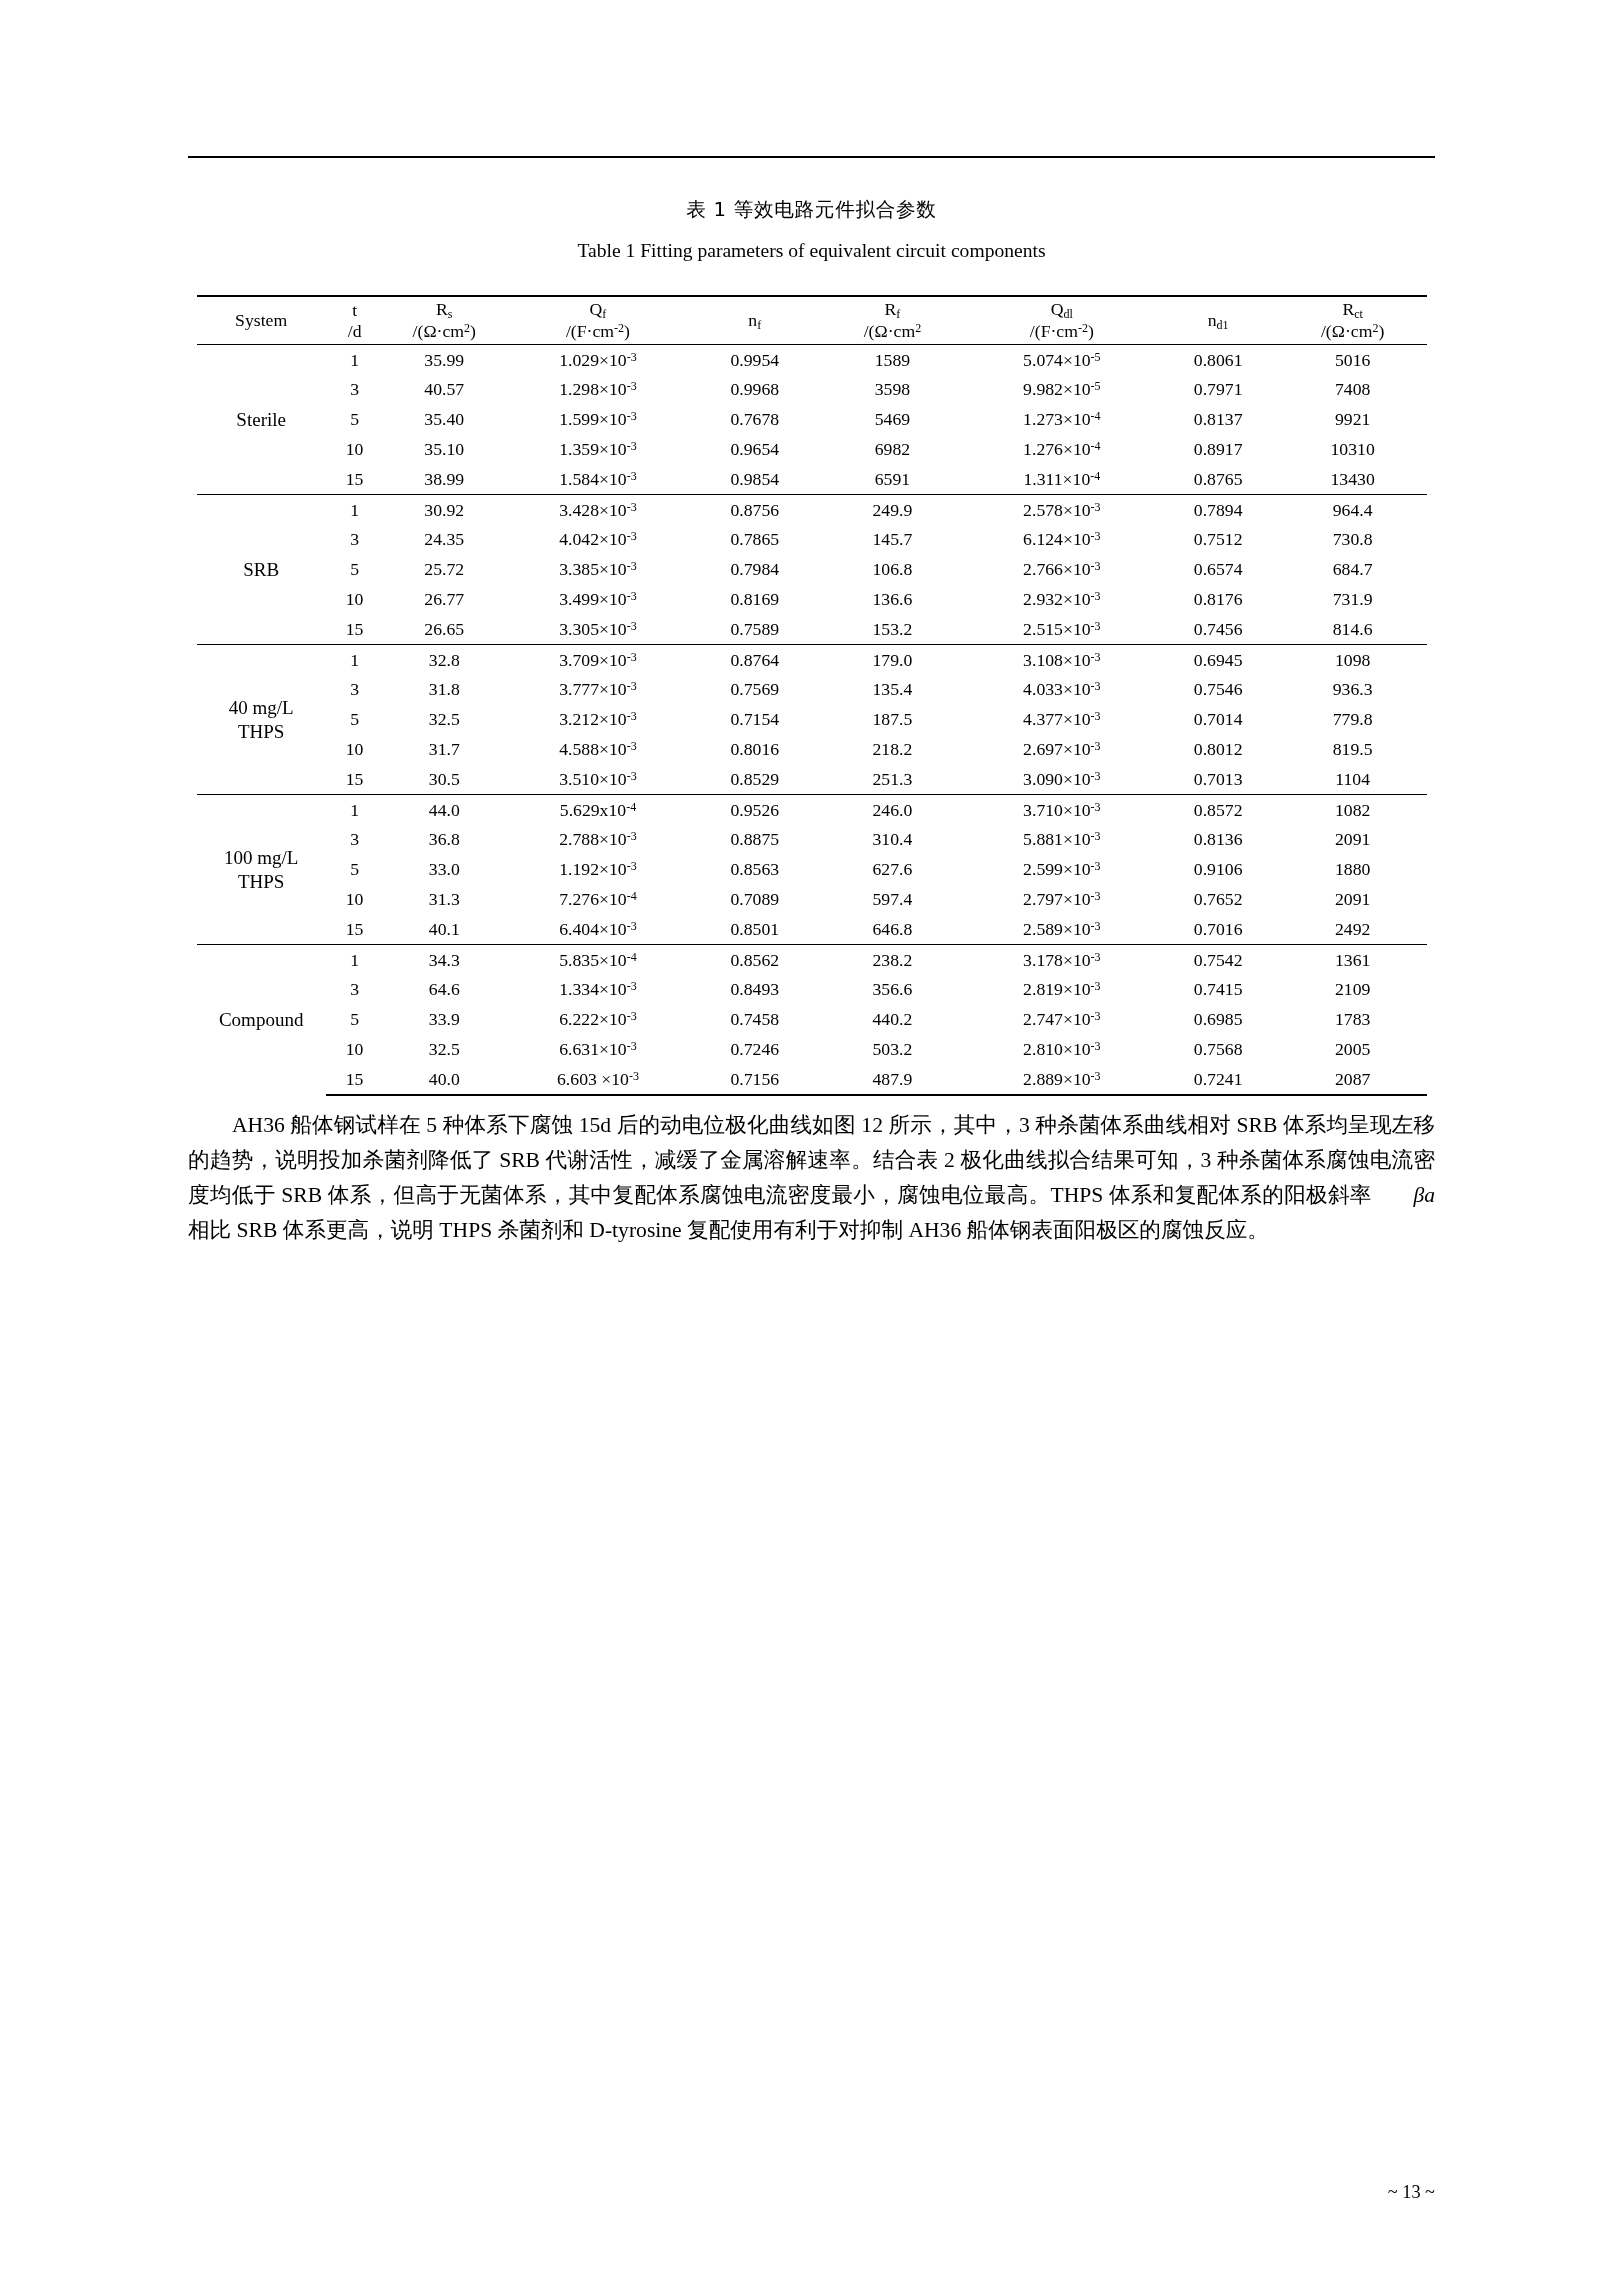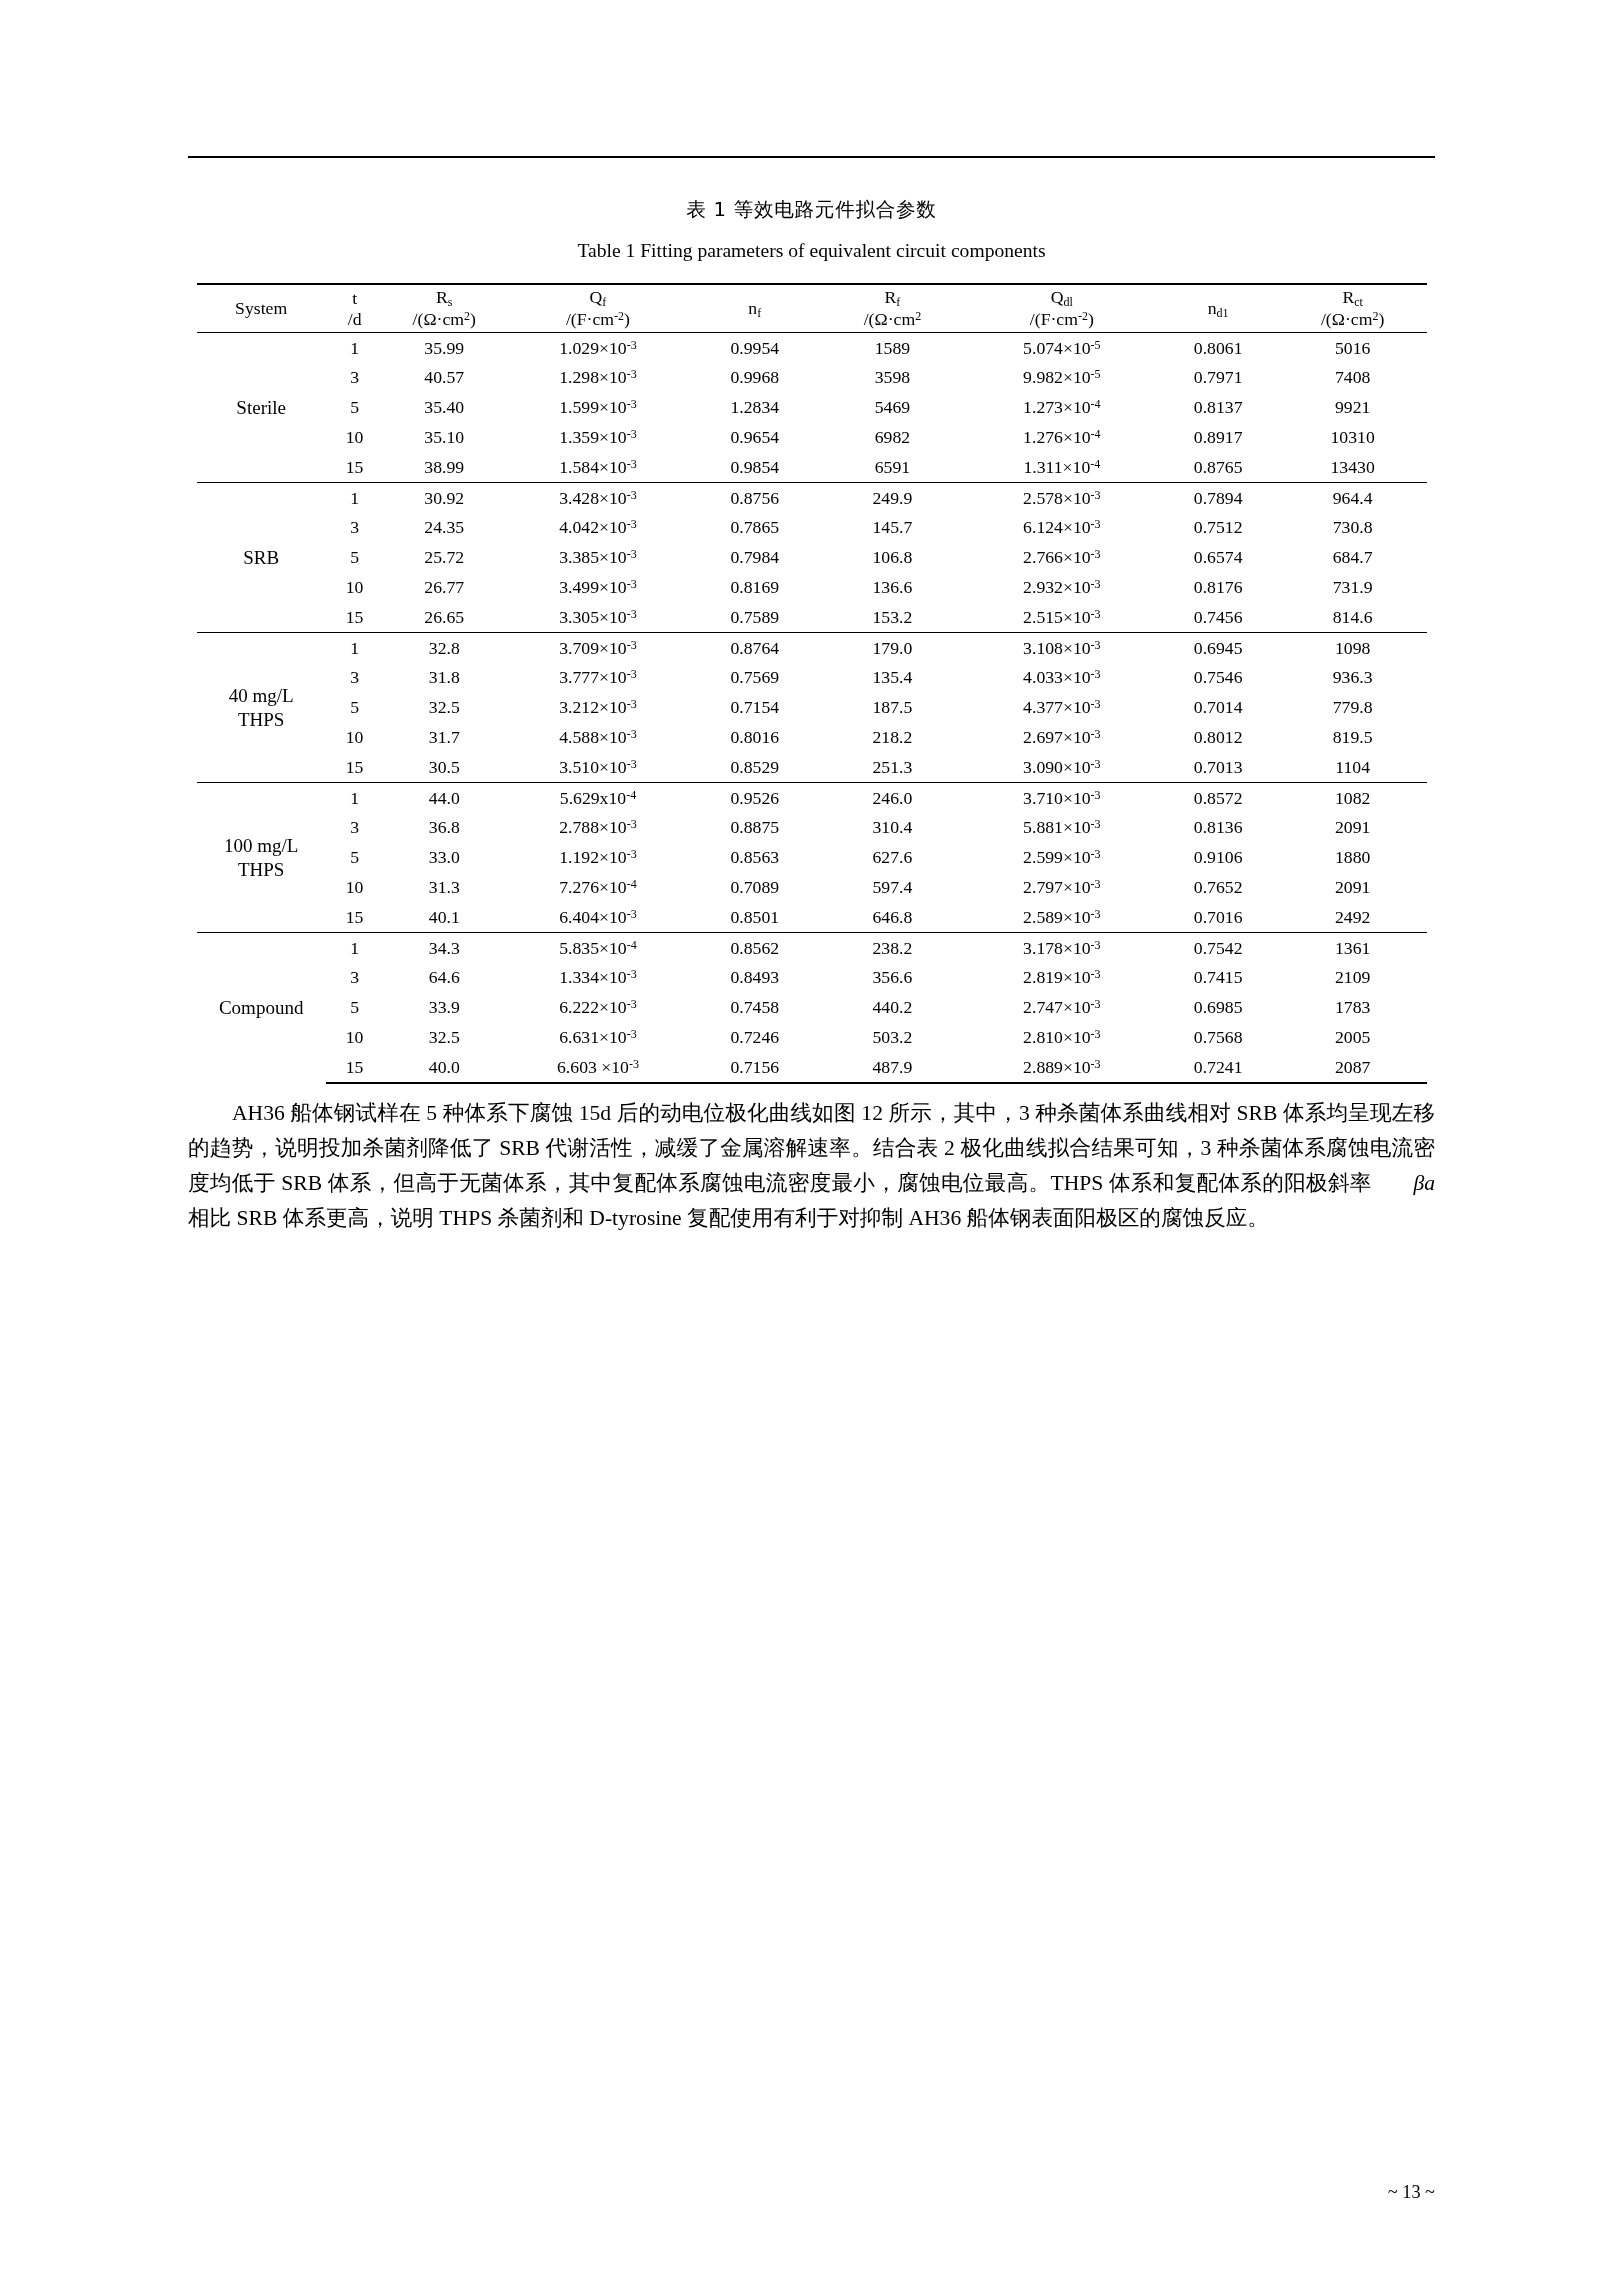--- a/index.html
+++ b/index.html
@@ -40,21 +40,21 @@
     text-align: center;
     font-family: "DejaVu Sans", sans-serif;
     font-size: 19.6px;
     letter-spacing: 0.7px;
     margin: 0 0 17px 0;
   }
   .tbl-caption-en {
     text-align: center;
     font-family: "Liberation Serif", serif;
     font-size: 19.6px;
-    margin: 0 0 21px 0;
+    margin: 0 0 33px 0;
   }
   table.param {
     border-collapse: collapse;
     width: 1230px;
     margin: 12px auto;
     font-family: "Liberation Serif", serif;
     font-size: 17.7px;
   }
   table.param td, table.param th {
     text-align: center;
@@ -199,21 +199,21 @@
           <td>0.9968</td>
           <td>3598</td>
           <td>9.982×10<sup>-5</sup></td>
           <td>0.7971</td>
           <td>7408</td>
         </tr>
         <tr class="rowcell">
           <td>5</td>
           <td>35.40</td>
           <td>1.599×10<sup>-3</sup></td>
-          <td>1.2834</td>
+          <td>0.7678</td>
           <td>5469</td>
           <td>1.273×10<sup>-4</sup></td>
           <td>0.8137</td>
           <td>9921</td>
         </tr>
         <tr class="rowcell">
           <td>10</td>
           <td>35.10</td>
           <td>1.359×10<sup>-3</sup></td>
           <td>0.9654</td>

